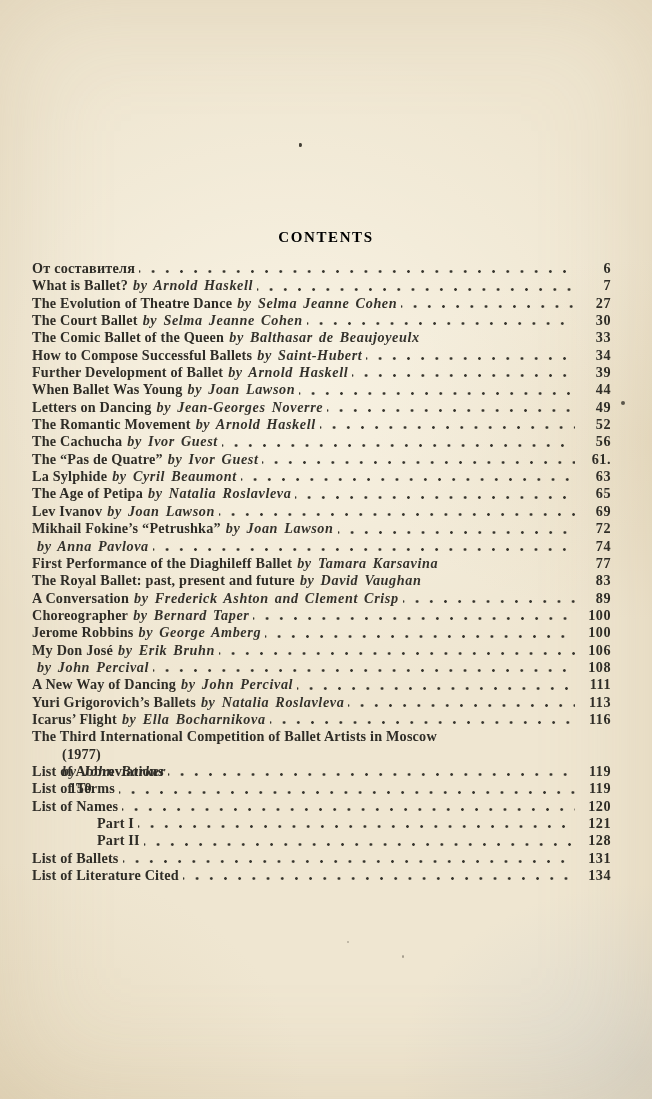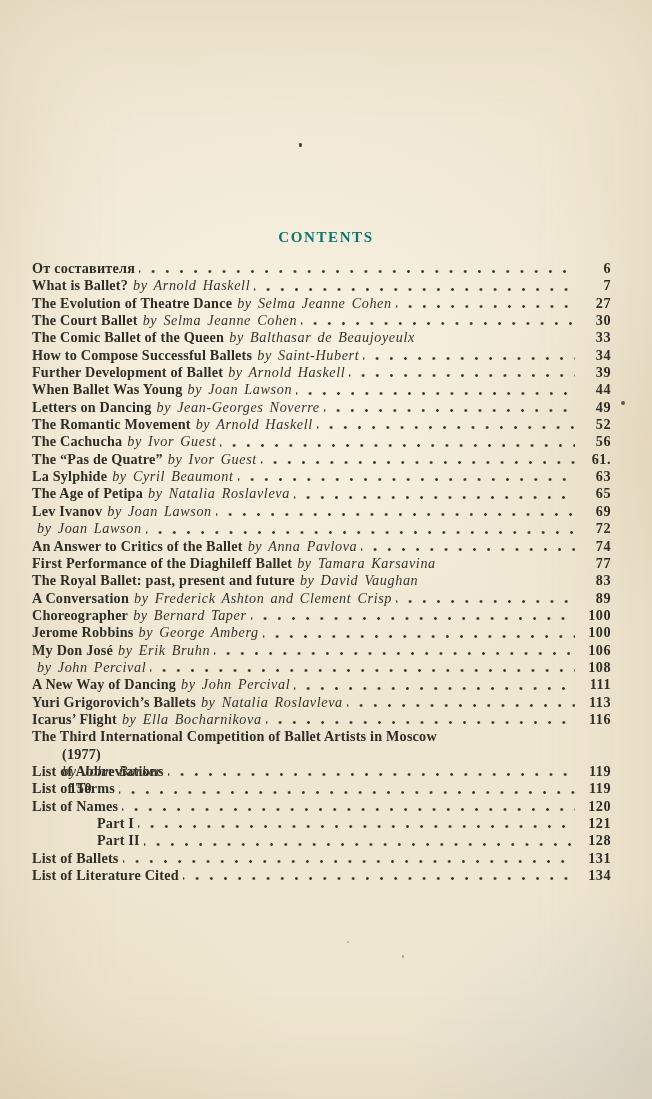--- a/index.html
+++ b/index.html
@@ -20,40 +20,40 @@
     box-shadow: inset 0 0 110px rgba(188,167,126,0.30);
     pointer-events: none;
   }
   .heading {
     position: absolute;
     top: 229px; left: 0; width: 652px;
     text-align: center;
     font-size: 15px;
     font-weight: 700;
     letter-spacing: 1.6px;
-    color: #0f766e;
+    color: #000000;
   }
   .toc {
     position: absolute;
     top: 260px; left: 32px; right: 41px;
     color: #2f2d27;
   }
   .row {
     display: flex;
     align-items: baseline;
     height: 17.35px;
     line-height: 17.35px;
     font-size: 14.2px;
     font-weight: 700;
     white-space: nowrap;
   }
   .row .title { letter-spacing: 0.2px; }
   .row .author {
     font-style: italic;
-    font-weight: 400;
+    font-weight: 700;
     letter-spacing: 0.6px;
     word-spacing: 2px;
     margin-left: 5px;
     color: #34322c;
   }
   .row .leader {
     flex: 1 1 auto;
     min-width: 0;
     align-self: stretch;
     margin-left: 4px;
@@ -186,27 +186,27 @@
     </div>
 
     <div class="row">
       <span class="title">Lev Ivanov</span>
       <span class="author">by Joan Lawson</span>
       <span class="leader"></span>
       <span class="pagenum">69</span>
     </div>
 
     <div class="row">
+      <span class="title">Mikhail Fokine’s “Petrushka”</span>
       <span class="author">by Joan Lawson</span>
       <span class="leader"></span>
       <span class="pagenum">72</span>
     </div>
 
     <div class="row">
-      <span class="title">An Answer to Critics of the Ballet</span>
       <span class="author">by Anna Pavlova</span>
       <span class="leader"></span>
       <span class="pagenum">74</span>
     </div>
 
     <div class="row no-leader">
       <span class="title">First Performance of the Diaghileff Ballet</span>
       <span class="author">by Tamara Karsavina</span>
       <span class="leader"></span>
       <span class="pagenum">77</span>

